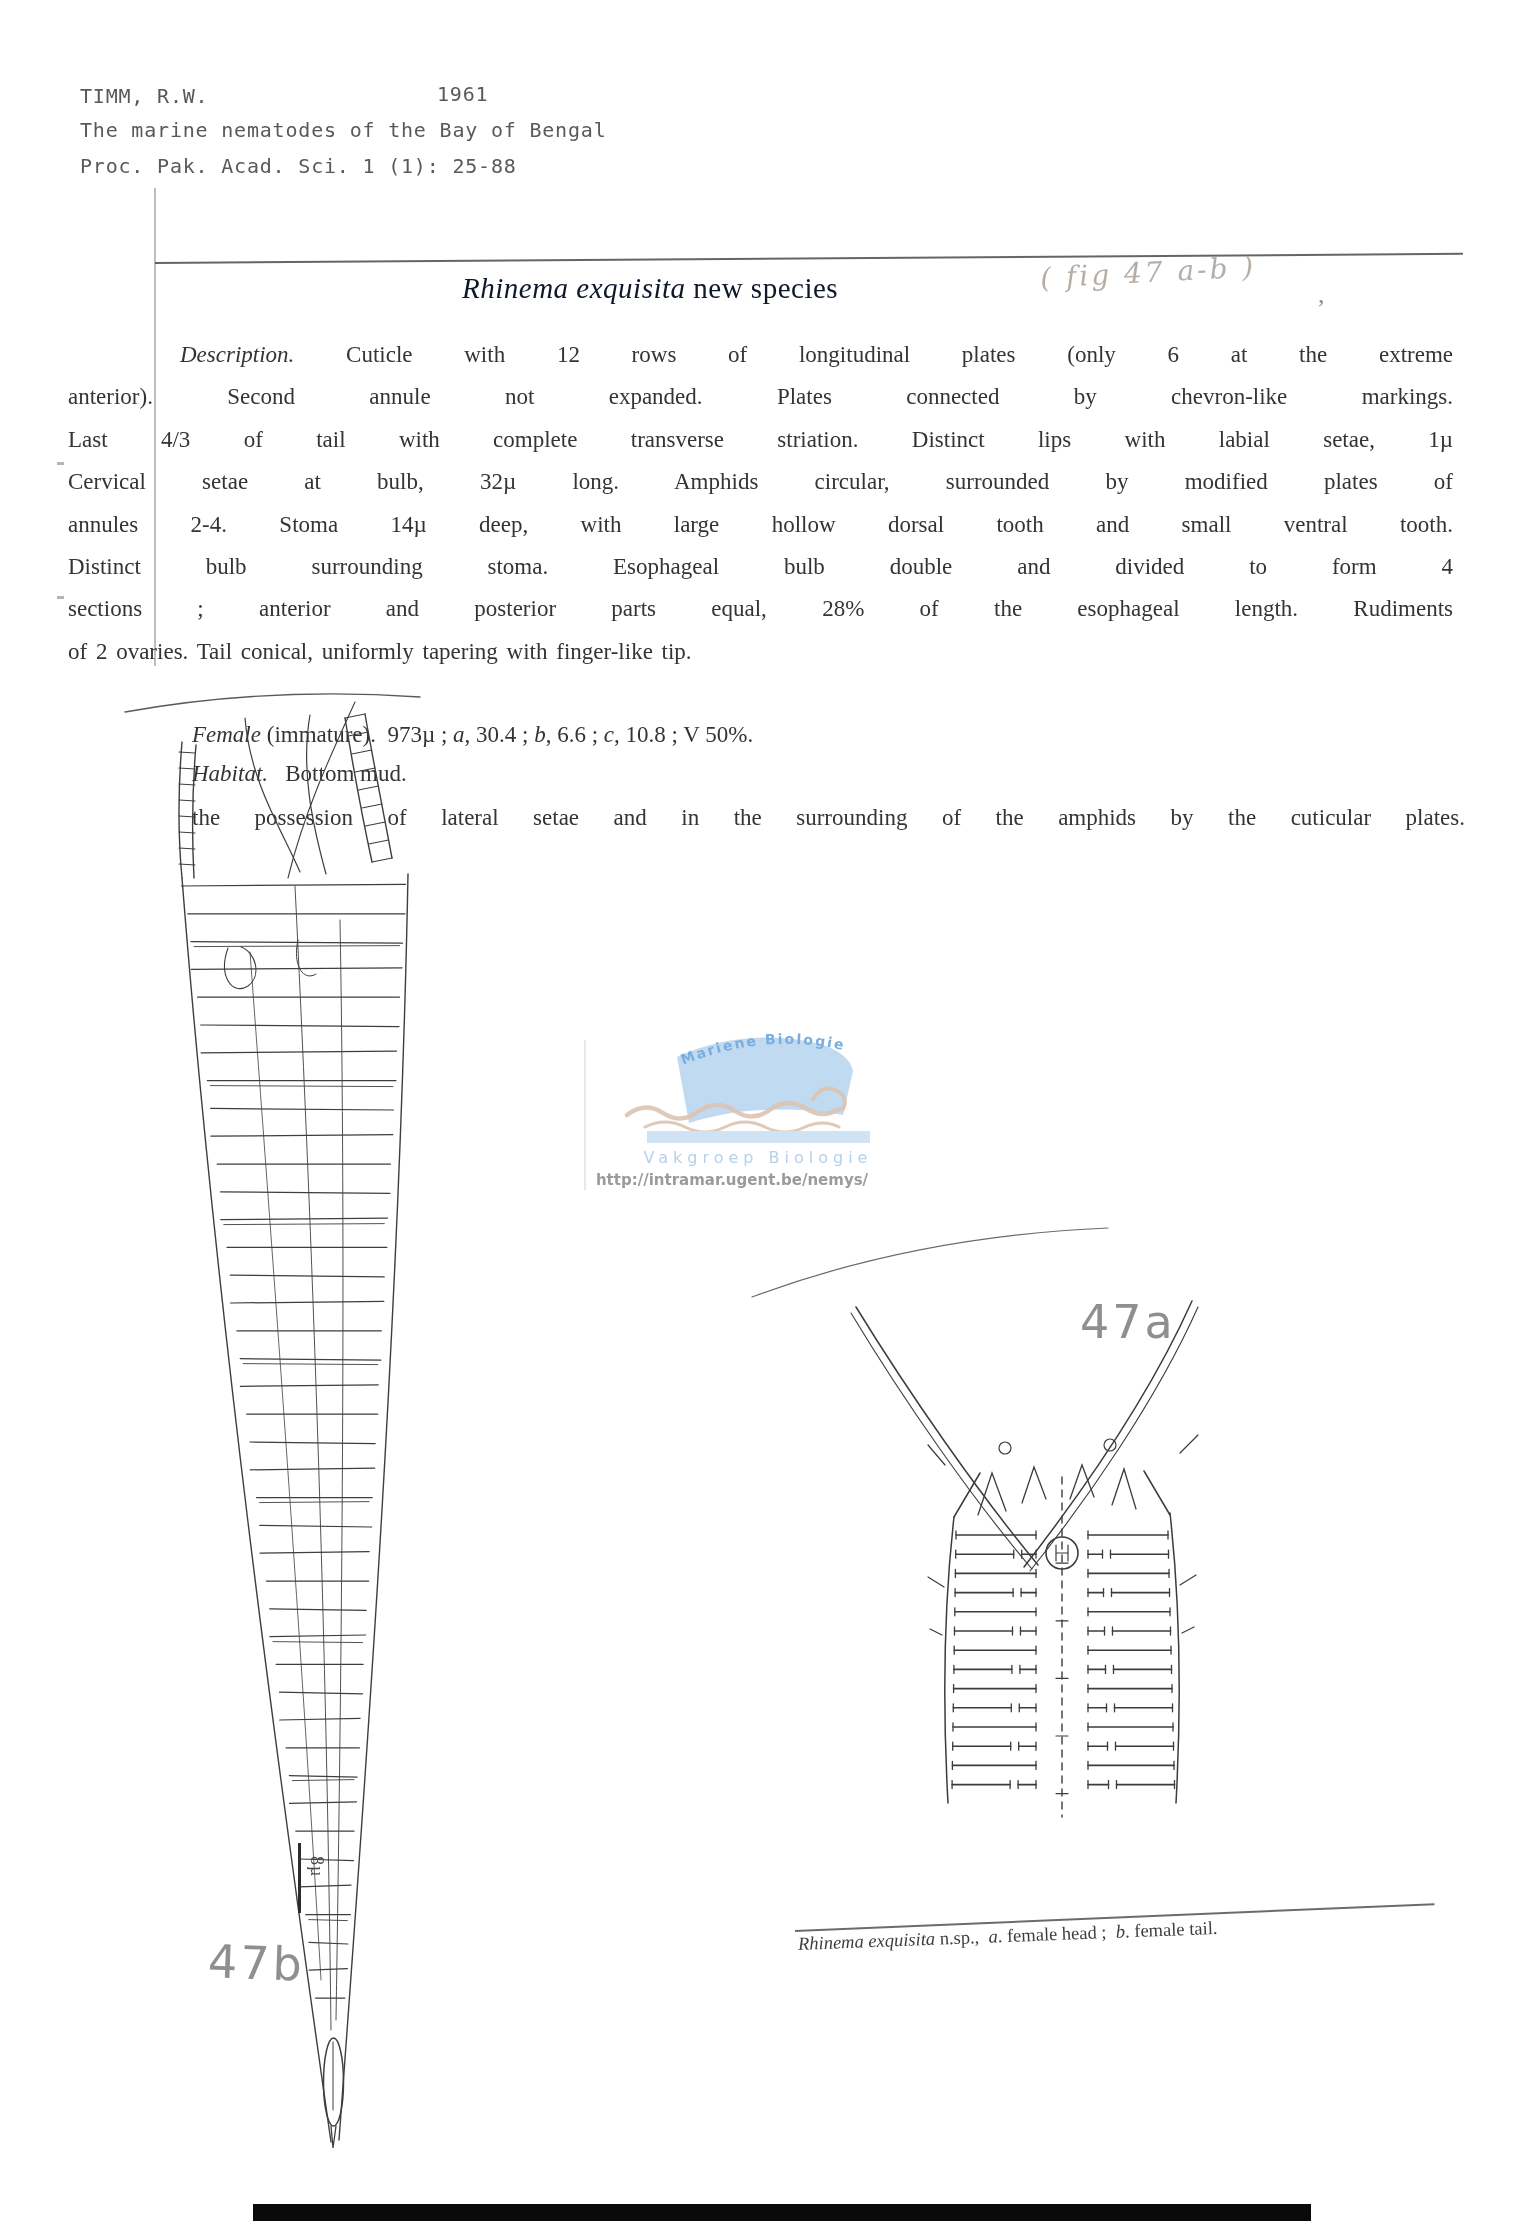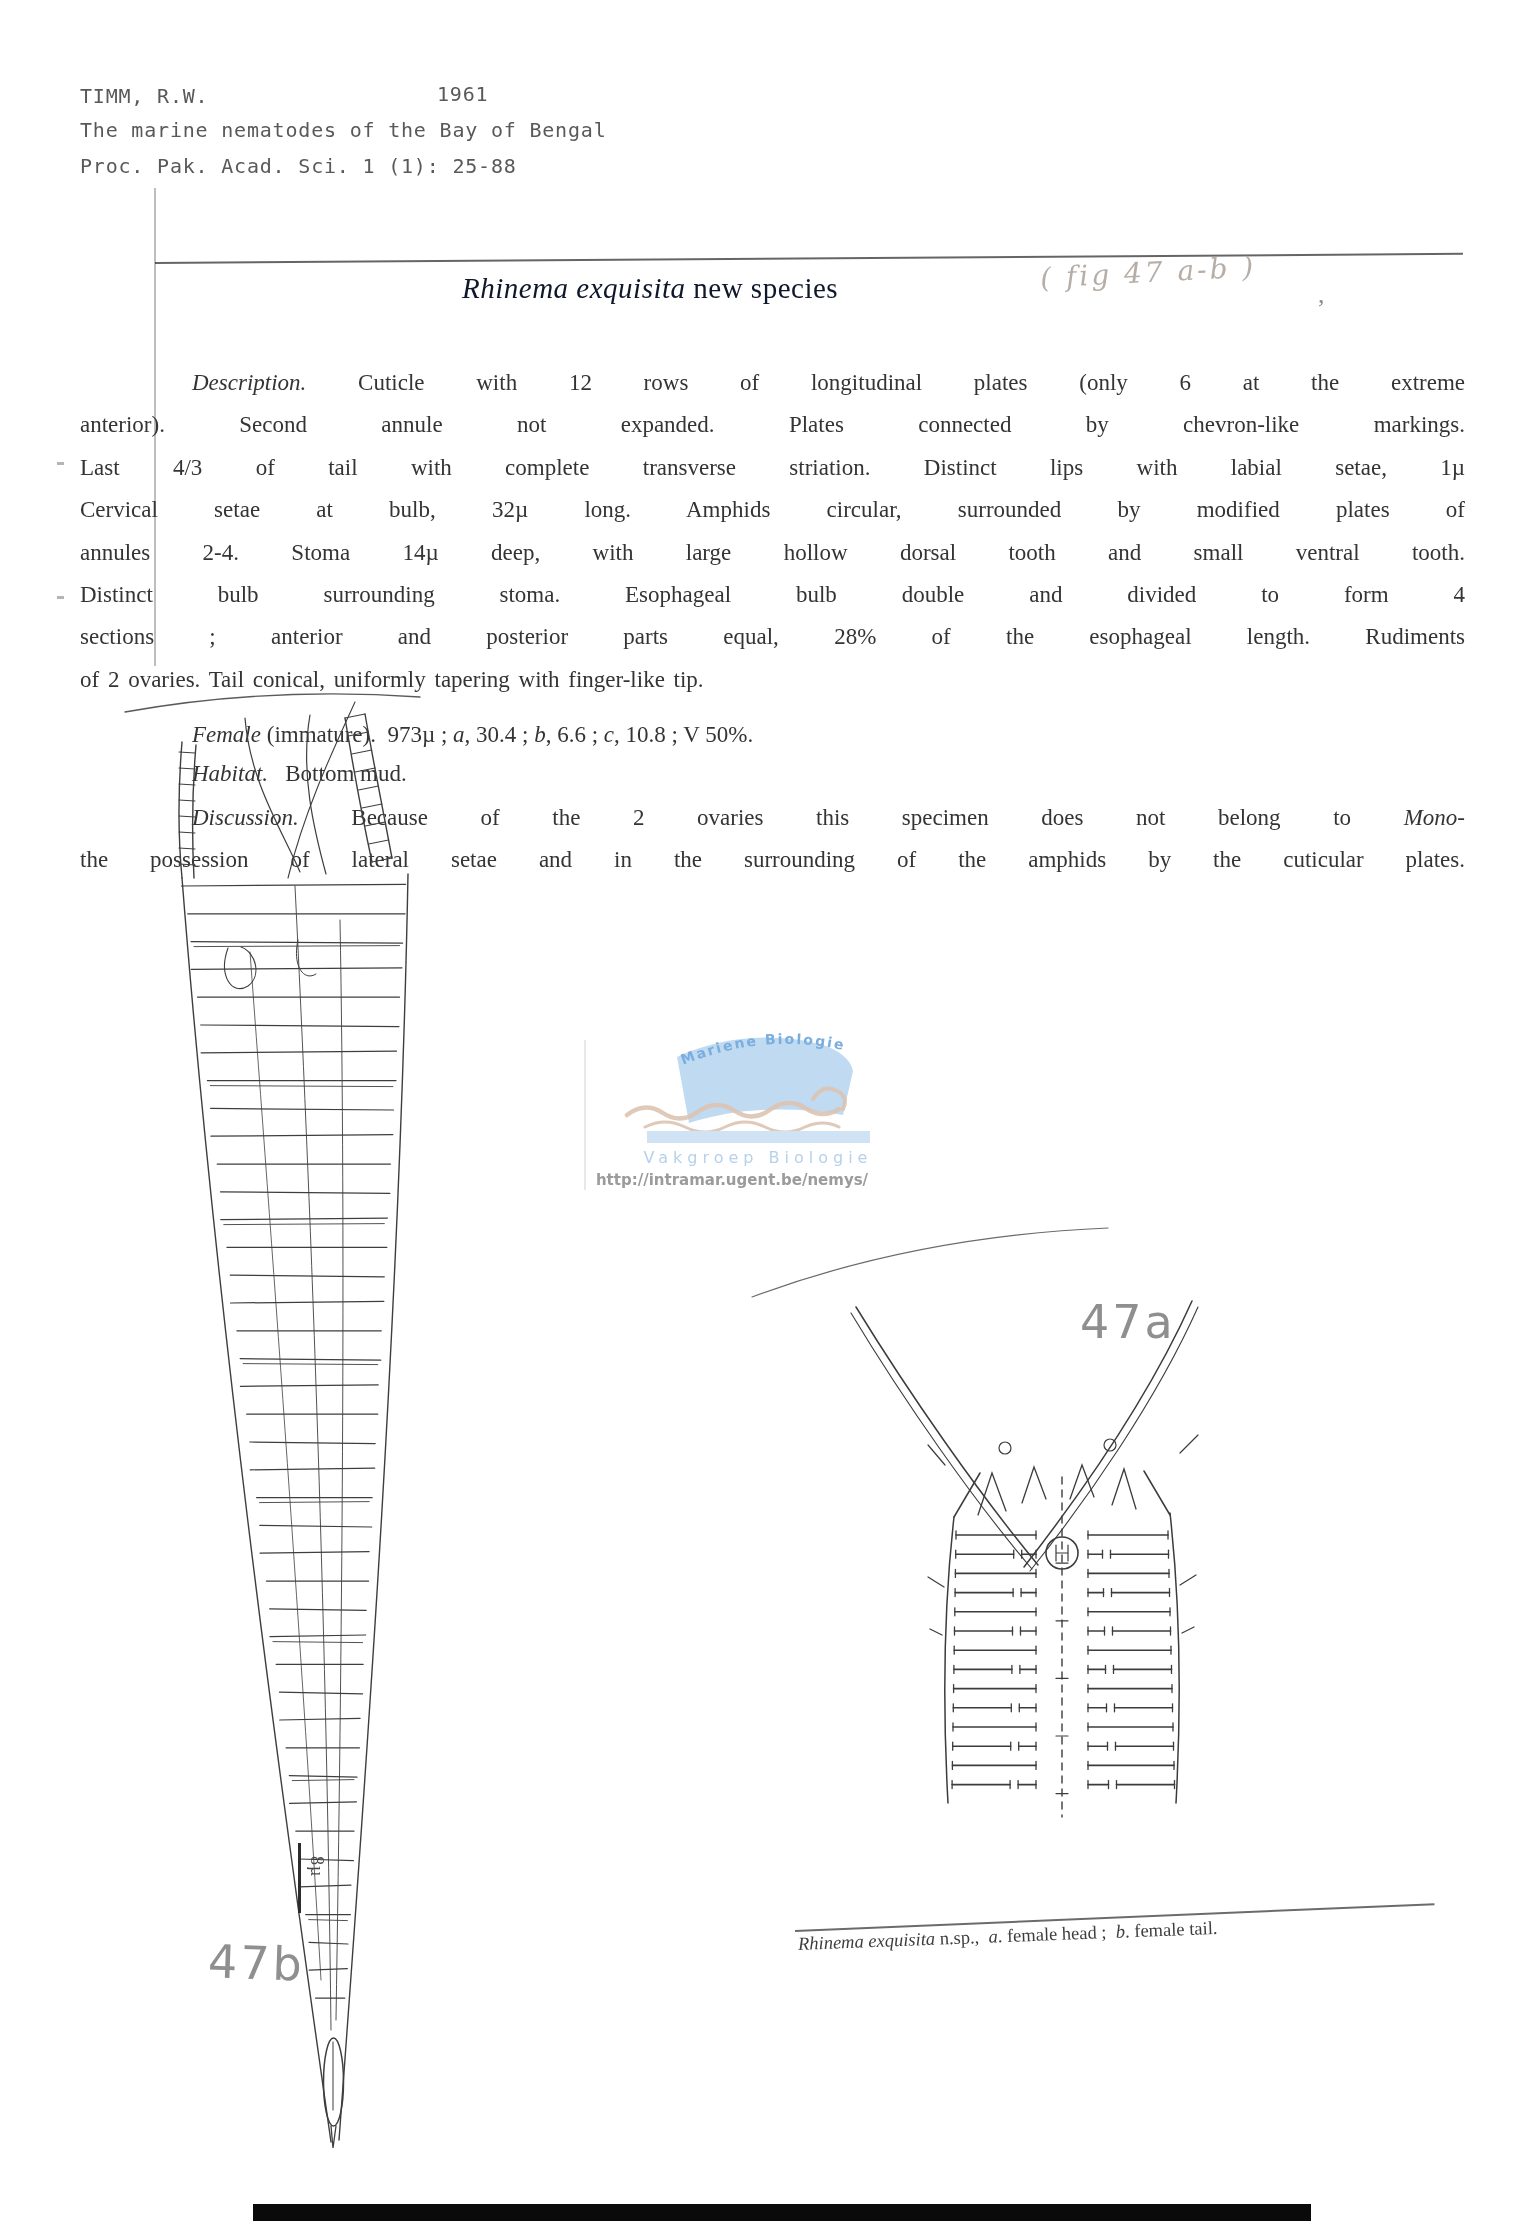--- a/index.html
+++ b/index.html
@@ -54,36 +54,35 @@
   <div class="abs vline" style="left:154px;top:188px;height:478px;"></div>
   <div class="abs rule" style="left:155px;top:262px;width:1308px;transform:rotate(-0.4deg);"></div>
   <div class="abs margin-mark" style="left:57px;top:462px;"></div>
   <div class="abs margin-mark" style="left:57px;top:596px;"></div>
   <div class="abs vline" style="left:584px;top:1040px;height:150px;opacity:0.35;"></div>
 
   <div class="abs heading" style="left:462px;top:272px;"><span class="sp">Rhinema exquisita</span><span> new species</span></div>
   <div class="abs hand" style="left:1040px;top:256px;transform:rotate(-3deg);">( fig 47 a-b )</div>
   <div class="abs stray" style="left:1318px;top:280px;">,</div>
 
-  <div id="description" class="abs para" style="left:80px;top:334px;margin-top:28px;">
+  <div id="description" class="abs para" style="left:68px;top:334px;">
       <div class="tline"><span class="it">Description.</span><span>  Cuticle with 12 rows of longitudinal plates (only 6 at the extreme</span></div>
       <div class="tline"><span>anterior).  Second annule not expanded.  Plates connected by chevron-like markings.</span></div>
       <div class="tline"><span>Last 4/3 of tail with complete transverse striation.  Distinct lips with labial setae, 1µ</span></div>
       <div class="tline"><span>Cervical setae at bulb, 32µ long.  Amphids circular, surrounded by modified plates of</span></div>
       <div class="tline"><span>annules 2-4.  Stoma 14µ deep, with large hollow dorsal tooth and small ventral tooth.</span></div>
       <div class="tline"><span>Distinct bulb surrounding stoma.  Esophageal bulb double and divided to form 4</span></div>
       <div class="tline"><span>sections ; anterior and posterior parts equal, 28% of the esophageal length.  Rudiments</span></div>
       <div class="tline"><span>of 2 ovaries.  Tail conical, uniformly tapering with finger-like tip.</span></div>
     </div>
 
   <div class="abs single" style="left:192px;top:718px;"><span class="it">Female</span><span> (immature).  973µ ; </span><span class="it">a</span><span>, 30.4 ; </span><span class="it">b</span><span>, 6.6 ; </span><span class="it">c</span><span>, 10.8 ; V 50%.</span></div>
   <div class="abs single" style="left:192px;top:757px;"><span class="it">Habitat.</span><span>   Bottom mud.</span></div>
 
   <div id="discussion" class="abs para" style="left:80px;top:797px;">
-      <div class="tline"><span class="it">Discussion.</span><span>  Because of the 2 ovaries this specimen does not  belong  to  </span><span class="it">Mono-</span></div>
       <div class="tline"><span>the possession of lateral setae and in the surrounding of the amphids by the cuticular plates.</span></div>
     </div>
 
   <svg class="abs" style="left:100px;top:690px;" width="360" height="1470" viewBox="0 0 360 1470">
     <g fill="none" stroke="#3e3e3e" stroke-width="1.4" stroke-linecap="round">
 
       <path d="M25,22 C120,5 220,0 320,7" stroke="#5a5a5a"></path>
 
       <path d="M82,52 C78,100 78,146 82,188"></path>
       <path d="M96,55 C92,102 92,150 94,188"></path>

